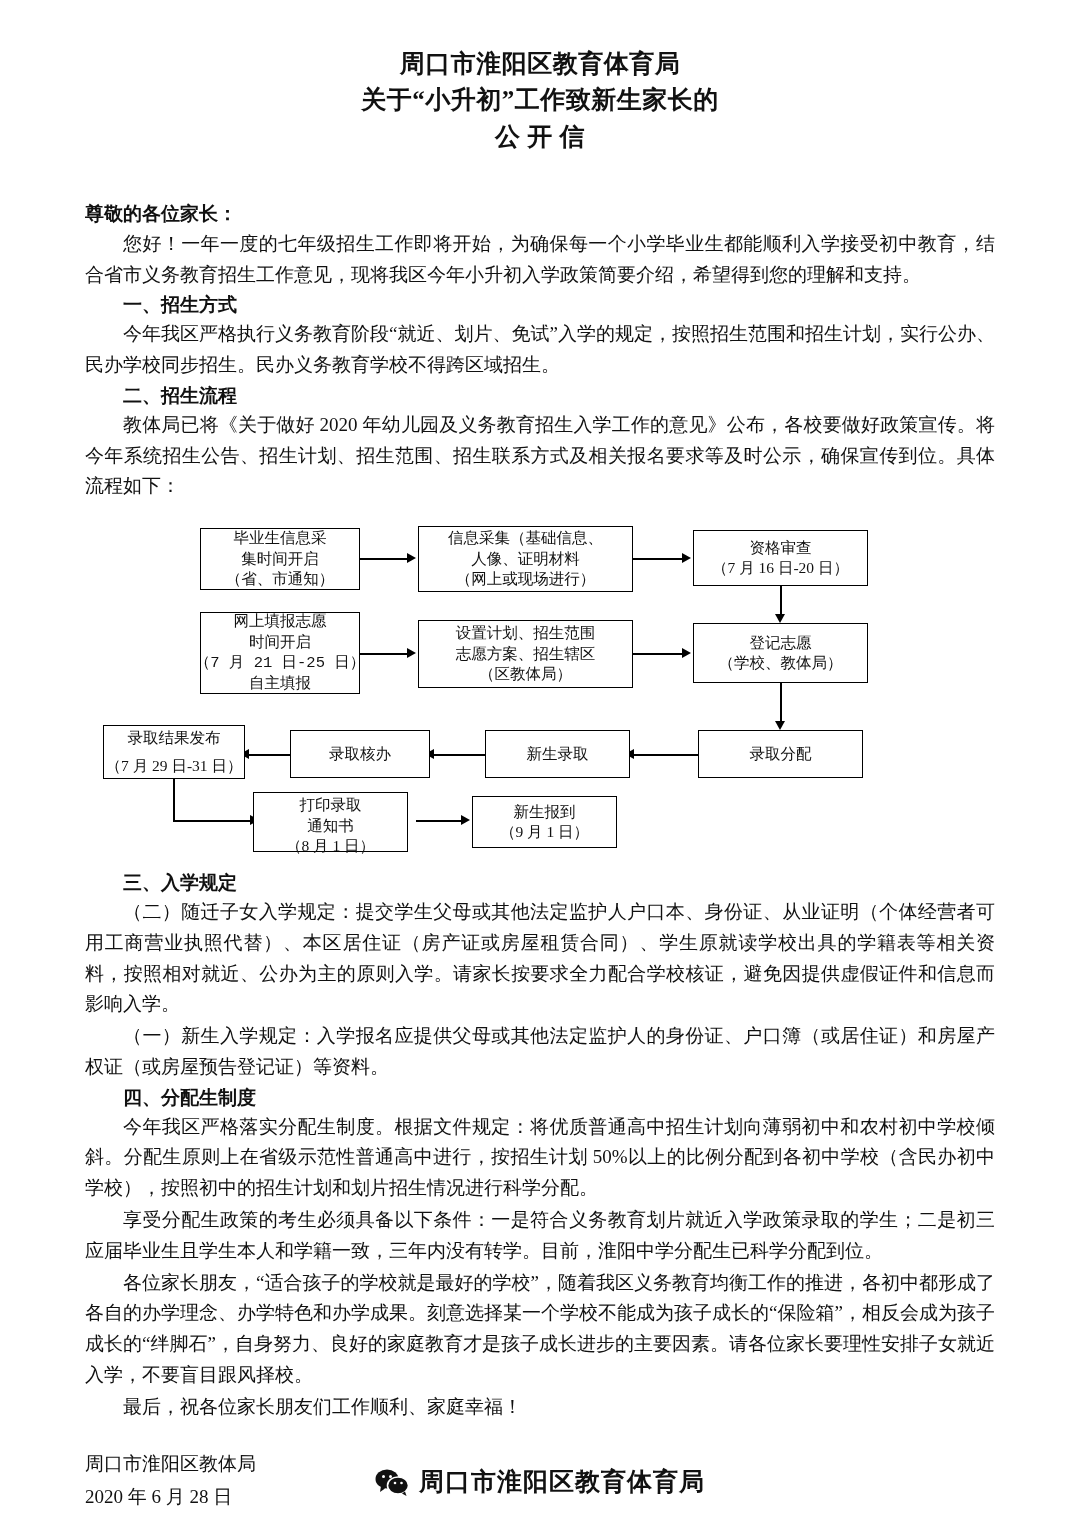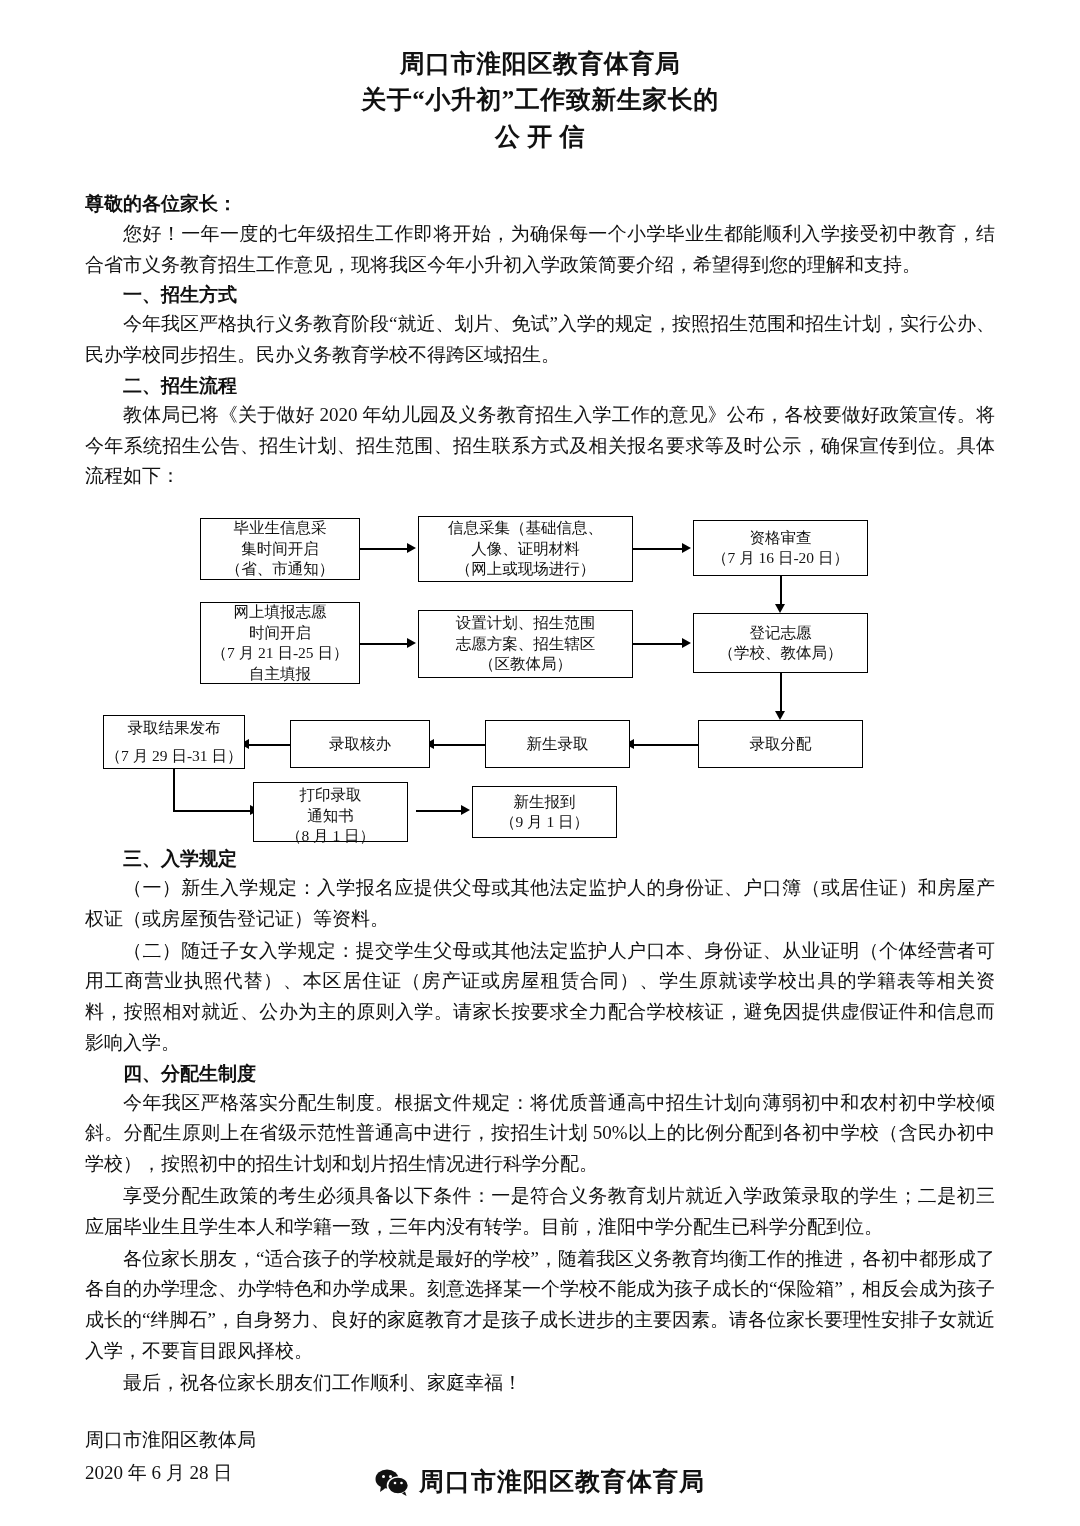--- a/index.html
+++ b/index.html
@@ -28,21 +28,21 @@
   }
   .title-line {
     font-size: 25px;
     font-weight: bold;
     line-height: 1.45;
     letter-spacing: 0.5px;
   }
   .salutation {
     font-size: 19px;
     font-weight: bold;
-    margin-top: 36px;
+    margin-top: 46px;
     margin-bottom: 2px;
   }
   p.body-text {
     font-size: 19px;
     line-height: 1.62;
     margin: 0 0 1px 0;
     text-align: justify;
     text-justify: inter-ideograph;
     text-indent: 2em;
   }
@@ -50,21 +50,21 @@
     font-size: 19px;
     font-weight: bold;
     margin: 2px 0 1px 0;
     text-indent: 2em;
   }
   
   .flow {
     position: relative;
     width: 910px;
     height: 330px;
-    margin: 18px auto 6px auto;
+    margin: 18px auto 20px auto;
   }
   .node {
     position: absolute;
     border: 1.3px solid #000;
     box-sizing: border-box;
     display: flex;
     flex-direction: column;
     align-items: center;
     justify-content: center;
     text-align: center;
@@ -170,21 +170,21 @@
     <div class="head right" style="left:597px; top:33px;"></div>
 
     <div class="node" style="left:608px; top:10px; width:175px; height:56px;text-align:right;">
       <span>资格审查</span>
       <span>（7 月 16 日-20 日）</span>
     </div>
 
     <div class="arrow-v" style="left:695px; top:66px; height:32px;"></div>
     <div class="head down" style="left:690px; top:94px;"></div>
 
-    <div class="node" style="left:115px; top:92px; width:160px; height:82px;">
+    <div class="node" style="left:115px; top:92px; width:160px; height:82px;font-family:Liberation Mono, monospace;">
       <span>网上填报志愿</span>
       <span>时间开启</span>
       <span>（7 月 21 日-25 日）</span>
       <span>自主填报</span>
     </div>
     <div class="arrow-h" style="left:275px; top:133px; width:48px;"></div>
     <div class="head right" style="left:322px; top:128px;"></div>
 
     <div class="node" style="left:333px; top:100px; width:215px; height:68px;">
       <span>设置计划、招生范围</span>
@@ -237,22 +237,22 @@
     <div class="arrow-h" style="left:331px; top:300px; width:46px;"></div>
     <div class="head right" style="left:376px; top:295px;"></div>
 
     <div class="node" style="left:387px; top:276px; width:145px; height:52px;">
       <span>新生报到</span>
       <span>（9 月 1 日）</span>
     </div>
   </div>
 
   <h3 class="section-head">三、入学规定</h3>
+  <p class="body-text">（二）随迁子女入学规定：提交学生父母或其他法定监护人户口本、身份证、从业证明（个体经营者可用工商营业执照代替）、本区居住证（房产证或房屋租赁合同）、学生原就读学校出具的学籍表等相关资料，按照相对就近、公办为主的原则入学。请家长按要求全力配合学校核证，避免因提供虚假证件和信息而影响入学。</p>
   <p class="body-text">（一）新生入学规定：入学报名应提供父母或其他法定监护人的身份证、户口簿（或居住证）和房屋产权证（或房屋预告登记证）等资料。</p>
-  <p class="body-text">（二）随迁子女入学规定：提交学生父母或其他法定监护人户口本、身份证、从业证明（个体经营者可用工商营业执照代替）、本区居住证（房产证或房屋租赁合同）、学生原就读学校出具的学籍表等相关资料，按照相对就近、公办为主的原则入学。请家长按要求全力配合学校核证，避免因提供虚假证件和信息而影响入学。</p>
 
   <h3 class="section-head">四、分配生制度</h3>
   <p class="body-text">今年我区严格落实分配生制度。根据文件规定：将优质普通高中招生计划向薄弱初中和农村初中学校倾斜。分配生原则上在省级示范性普通高中进行，按招生计划 50%以上的比例分配到各初中学校（含民办初中学校），按照初中的招生计划和划片招生情况进行科学分配。</p>
   <p class="body-text">享受分配生政策的考生必须具备以下条件：一是符合义务教育划片就近入学政策录取的学生；二是初三应届毕业生且学生本人和学籍一致，三年内没有转学。目前，淮阳中学分配生已科学分配到位。</p>
   <p class="body-text">各位家长朋友，“适合孩子的学校就是最好的学校”，随着我区义务教育均衡工作的推进，各初中都形成了各自的办学理念、办学特色和办学成果。刻意选择某一个学校不能成为孩子成长的“保险箱”，相反会成为孩子成长的“绊脚石”，自身努力、良好的家庭教育才是孩子成长进步的主要因素。请各位家长要理性安排子女就近入学，不要盲目跟风择校。</p>
   <p class="body-text">最后，祝各位家长朋友们工作顺利、家庭幸福！</p>
 
   <div class="sign">
     <div>周口市淮阳区教体局</div>
     <div>2020 年 6 月 28 日</div>

